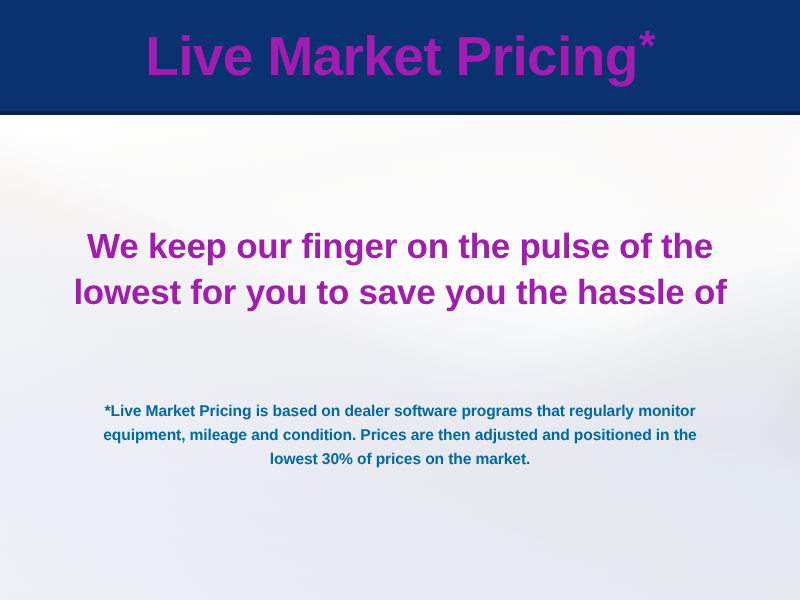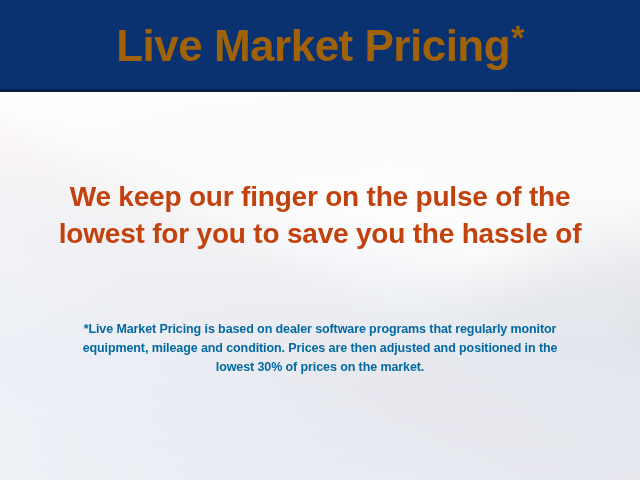--- a/index.html
+++ b/index.html
@@ -115,21 +115,21 @@
   }
   .header-title {
     position: absolute;
     left: 0;
     top: 0;
     width: 640px;
     height: 92px;
     display: flex;
     align-items: center;
     justify-content: center;
-    color: #a16207;
+    color: #a21caf;
     font-family: "Liberation Sans", sans-serif;
     font-weight: bold;
     font-size: 44px;
     letter-spacing: -0.5px;
     line-height: 1;
     white-space: nowrap;
   }
   .header-title .star {
     font-size: 34px;
     vertical-align: super;
@@ -139,21 +139,21 @@
     margin-left: 1px;
   }
 
   
   .headline {
     position: absolute;
     left: 20px;
     top: 178px;
     width: 600px;
     text-align: center;
-    color: #c2410c;
+    color: #a21caf;
     font-family: "Liberation Sans", sans-serif;
     font-weight: bold;
     font-size: 28px;
     line-height: 37px;
     letter-spacing: -0.2px;
   }
   .headline .line { display: block; white-space: nowrap; }
 
   
   .disclaimer {

